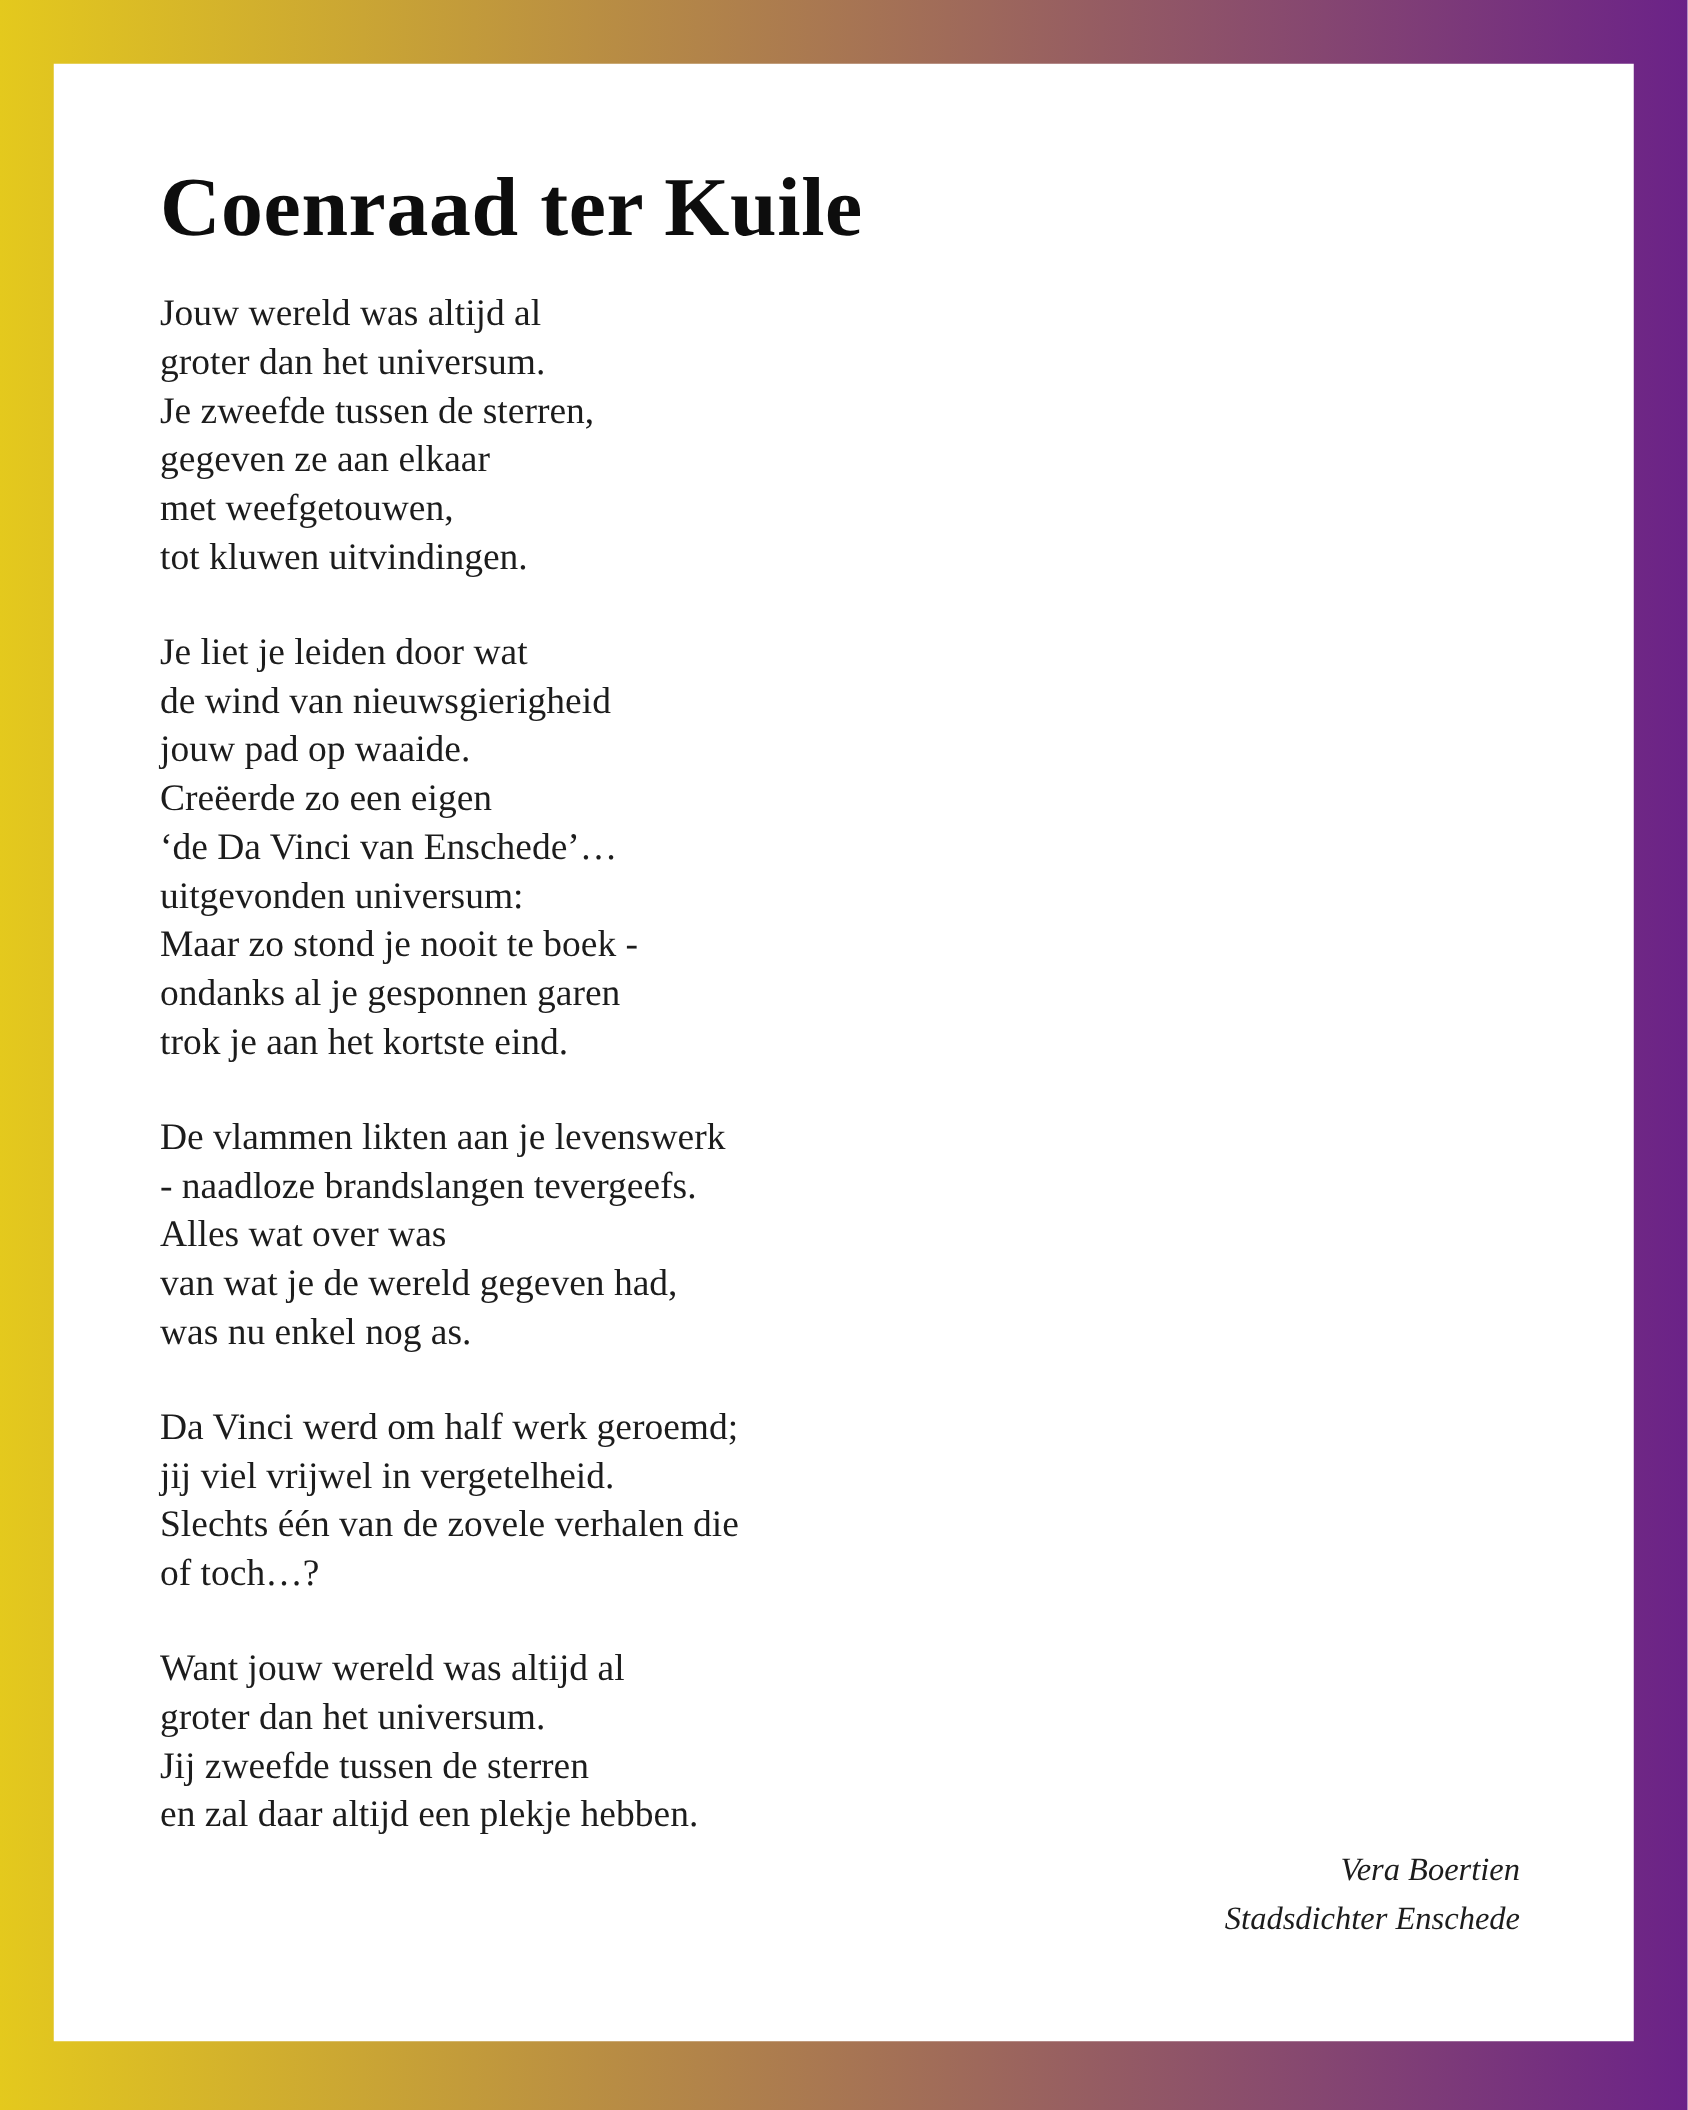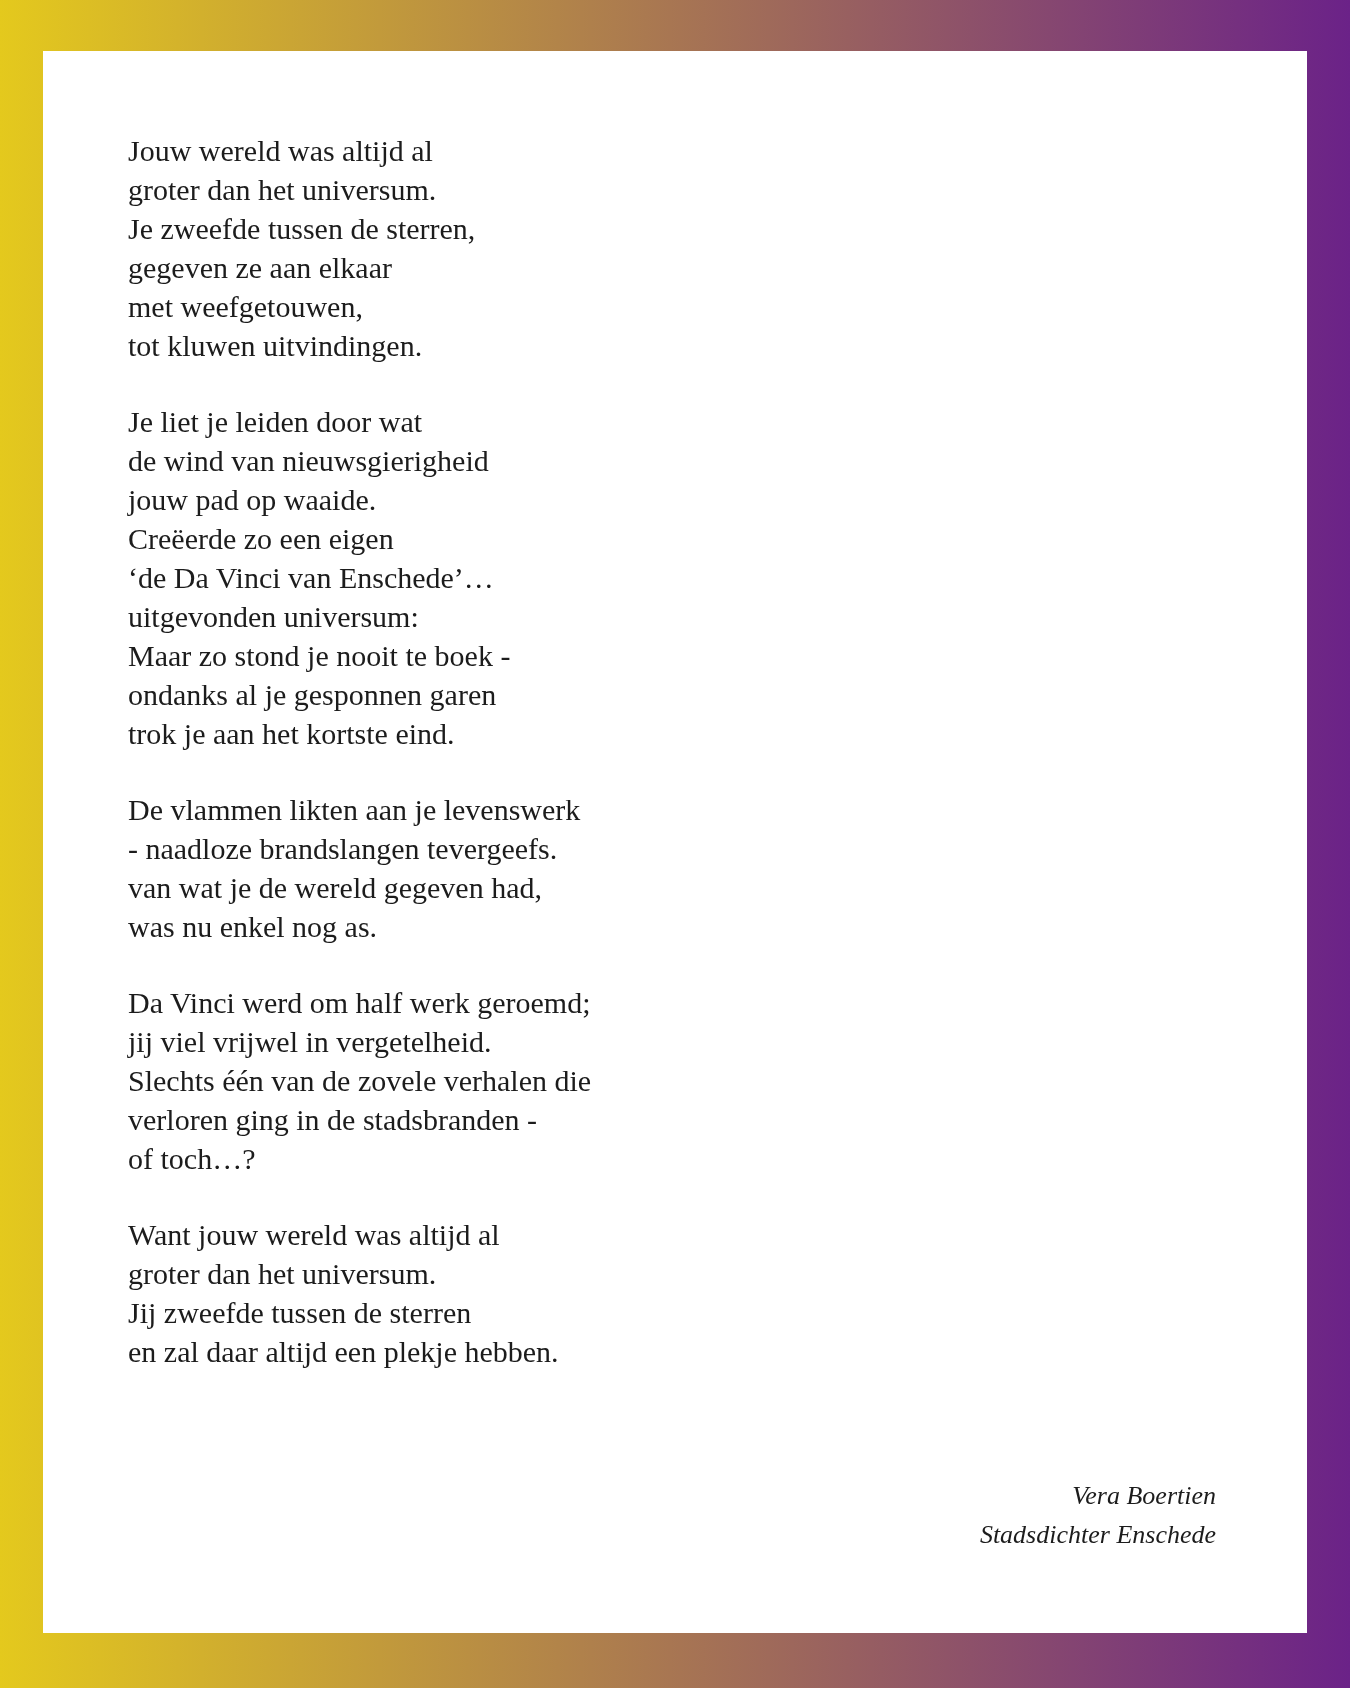--- a/index.html
+++ b/index.html
@@ -62,20 +62,21 @@
     font-size: 26px;
     line-height: 39px;
   }
 </style>
 </head>
 <body>
 
 <div class="frame">
   <div class="page">
 
+    <h1 class="poem-title">Coenraad ter Kuile</h1>
 
     <div class="stanza">
       <div class="line">Jouw wereld was altijd al</div>
       <div class="line">groter dan het universum.</div>
       <div class="line">Je zweefde tussen de sterren,</div>
       <div class="line">gegeven ze aan elkaar</div>
       <div class="line">met weefgetouwen,</div>
       <div class="line">tot kluwen uitvindingen.</div>
     </div>
 
@@ -87,29 +88,29 @@
       <div class="line">‘de Da Vinci van Enschede’…</div>
       <div class="line">uitgevonden universum:</div>
       <div class="line">Maar zo stond je nooit te boek -</div>
       <div class="line">ondanks al je gesponnen garen</div>
       <div class="line">trok je aan het kortste eind.</div>
     </div>
 
     <div class="stanza">
       <div class="line">De vlammen likten aan je levenswerk</div>
       <div class="line">- naadloze brandslangen tevergeefs.</div>
+      <div class="line">Alles wat over was</div>
       <div class="line">van wat je de wereld gegeven had,</div>
       <div class="line">was nu enkel nog as.</div>
     </div>
 
     <div class="stanza">
       <div class="line">Da Vinci werd om half werk geroemd;</div>
       <div class="line">jij viel vrijwel in vergetelheid.</div>
       <div class="line">Slechts één van de zovele verhalen die</div>
-      <div class="line">verloren ging in de stadsbranden -</div>
       <div class="line">of toch…?</div>
     </div>
 
     <div class="stanza">
       <div class="line">Want jouw wereld was altijd al</div>
       <div class="line">groter dan het universum.</div>
       <div class="line">Jij zweefde tussen de sterren</div>
       <div class="line">en zal daar altijd een plekje hebben.</div>
     </div>
 

